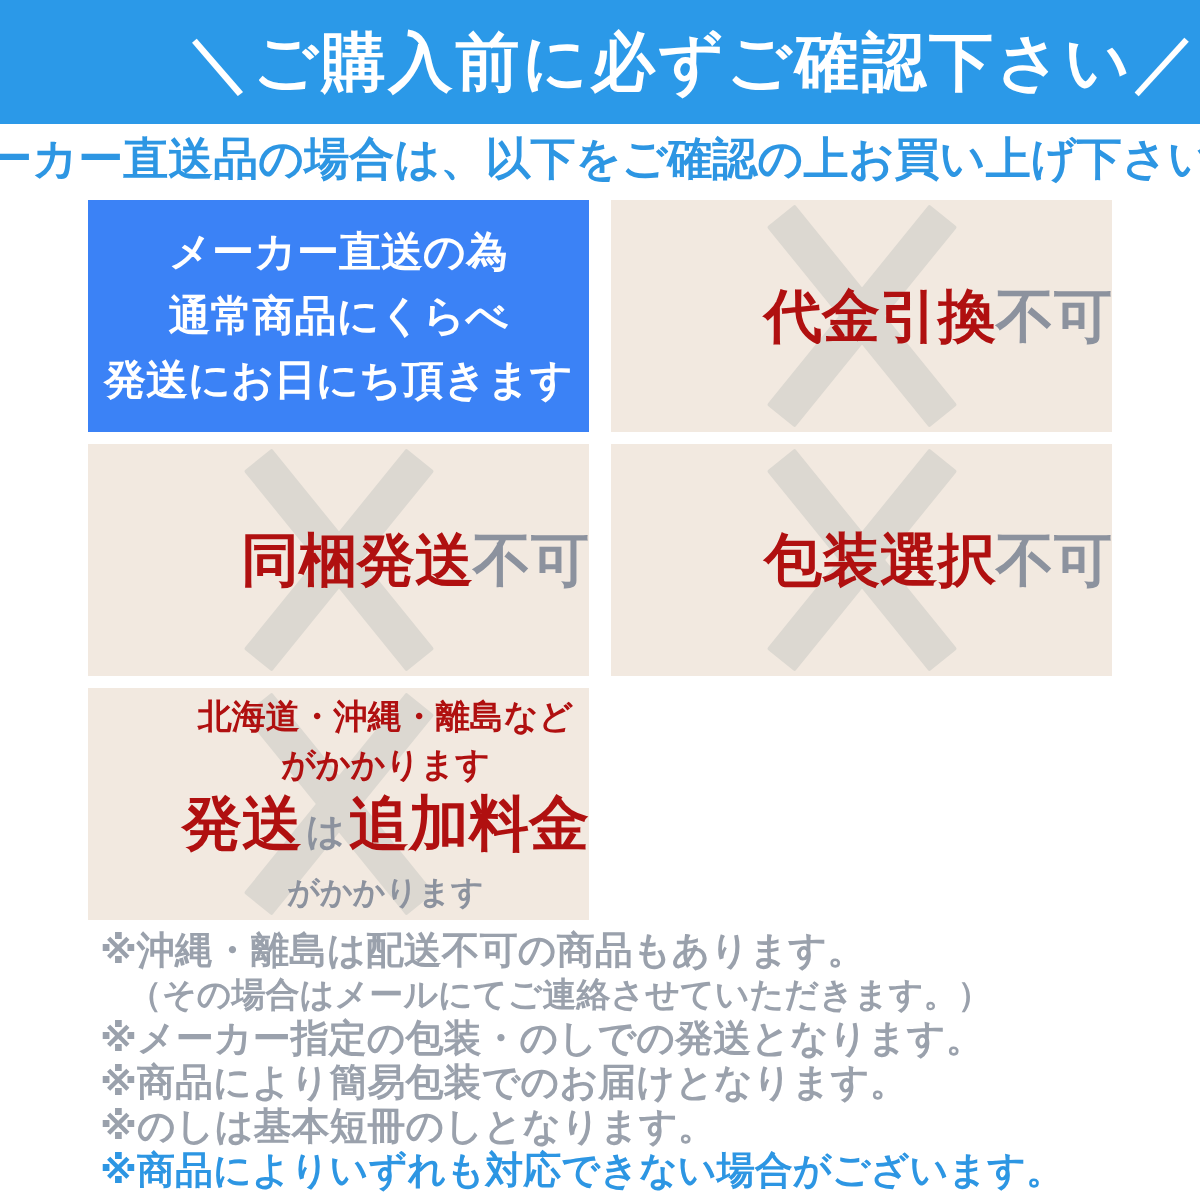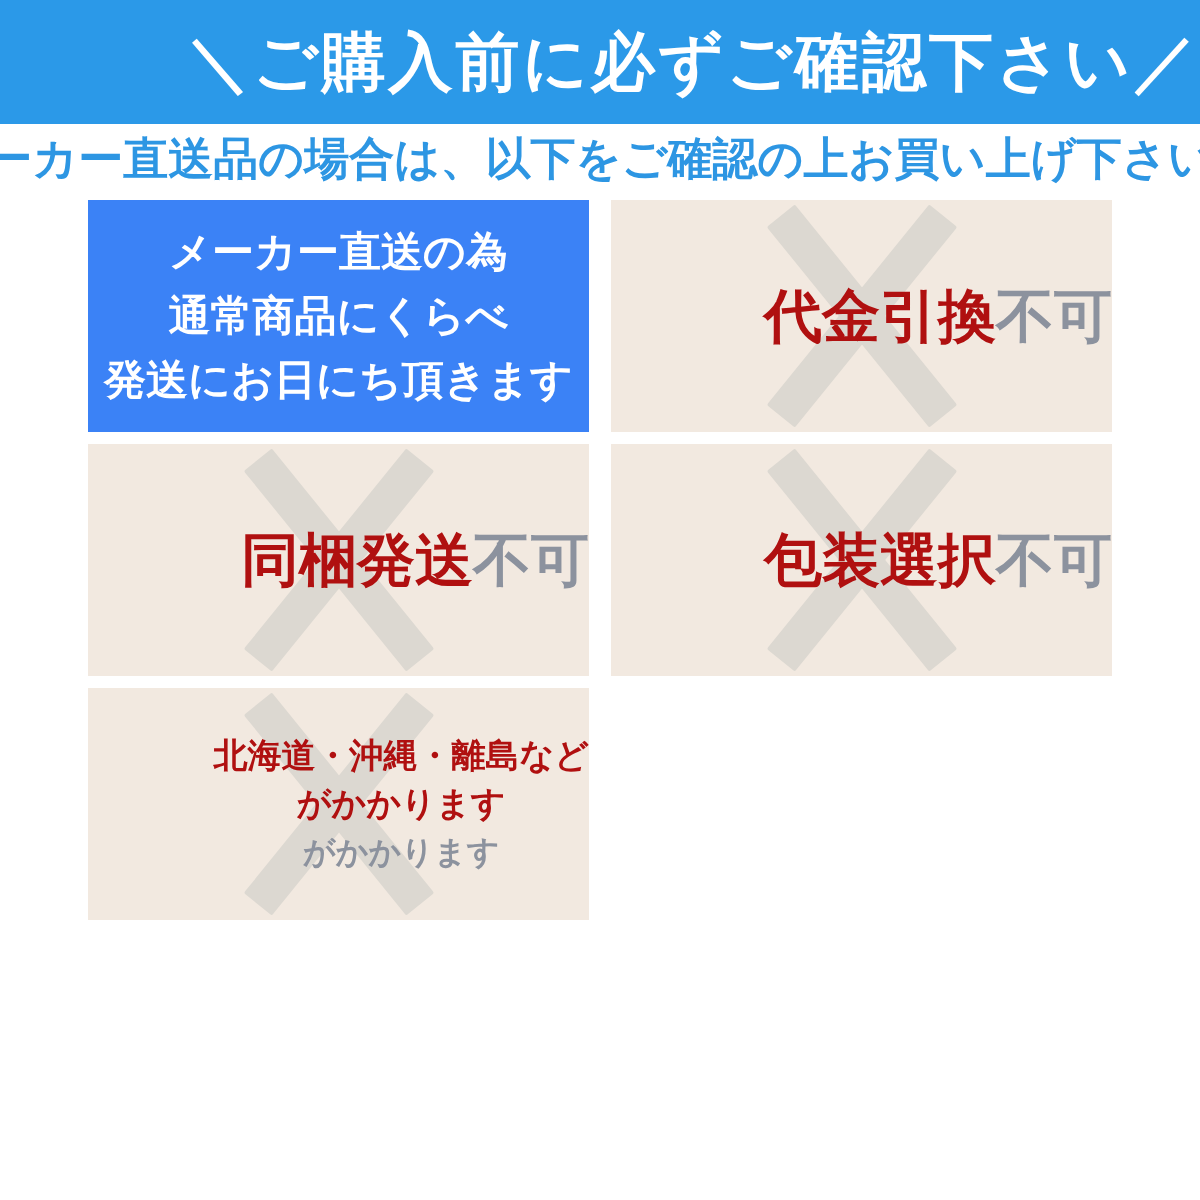--- a/index.html
+++ b/index.html
@@ -119,21 +119,34 @@
       <div class="cell-content">
         <div class="big-line"><span class="red">包装選択</span><span class="gray">不可</span></div>
       </div>
     </div>
 
     <div class="cell beige">
       <div class="xmark"></div>
       <div class="cell-content">
         <div class="small-red">北海道・沖縄・離島など</div>
         <div class="small-red">がかかります</div>
+        <div class="mixed-line">
+            <span class="big-red">発送</span>
+            <span class="mid-gray">は</span>
+            <span class="big-red">追加料金</span>
+          </div>
         <div class="small-gray">がかかります</div>
       </div>
     </div>
 
 
   </div>
 
+  <div class="footer">
+    <div class="note">※沖縄・離島は配送不可の商品もあります。</div>
+    <div class="note paren">（その場合はメールにてご連絡させていただきます。）</div>
+    <div class="note">※メーカー指定の包装・のしでの発送となります。</div>
+    <div class="note">※商品により簡易包装でのお届けとなります。</div>
+    <div class="note">※のしは基本短冊のしとなります。</div>
+    <div class="note blue-note">※商品によりいずれも対応できない場合がございます。</div>
+  </div>
 
 </div>
 
 </body></html>

